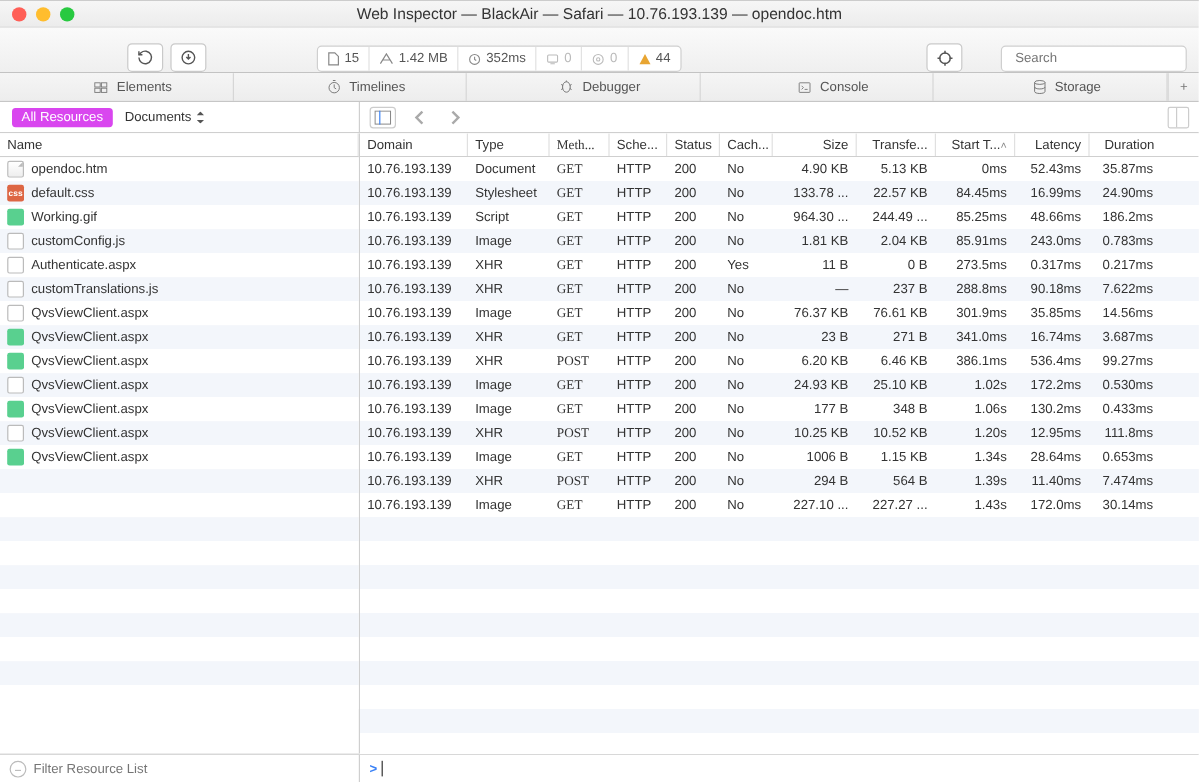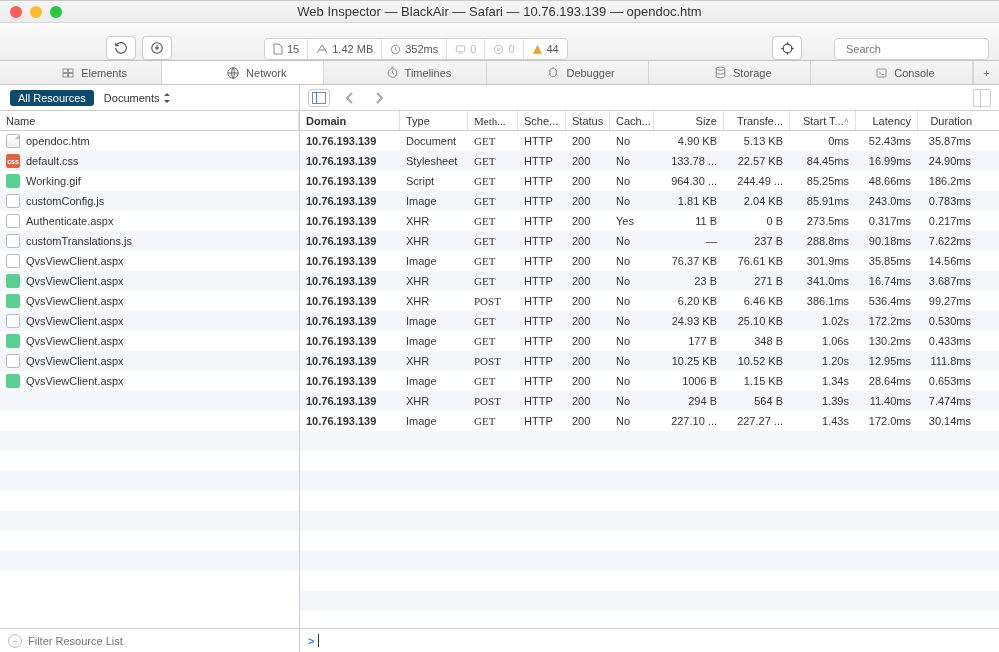--- a/index.html
+++ b/index.html
@@ -29,21 +29,21 @@
 .tabs { height:24px; background:linear-gradient(#f5f5f5,#ededed); border-bottom:1px solid #c6c6c6; display:flex; }
 .tab { flex:1; display:flex; align-items:center; justify-content:center; gap:6px; border-right:1px solid #d6d6d6; color:#555; font-size:11px;padding-left:27px; }
 .tab.active { background:#fff; }
 .tab:last-of-type { border-right:none; }
 .plus { width:26px; display:flex; align-items:center; justify-content:center; color:#777; border-left:1px solid #d6d6d6; }
 .tab svg { flex-shrink:0; }
 
 
 .filterbar { height:26px; border-bottom:1px solid #cfcfcf; display:flex; align-items:stretch; }
 .filt-left { width:300px; border-right:1px solid #cfcfcf; display:flex; align-items:center; padding-left:10px; gap:10px; }
-.chip { background:#0c4a6e; color:#fff; border-radius:3px; padding:2px 8px; font-size:11px; }
+.chip { background:#d946ef; color:#fff; border-radius:3px; padding:2px 8px; font-size:11px; }
 .sel { color:#333; font-size:11px; display:flex; align-items:center; gap:3px; }
 .filt-right { flex:1; display:flex; align-items:center; padding:0 8px; gap:8px; }
 .nvbtn { width:22px; height:18px; display:flex; align-items:center; justify-content:center; color:#888; }
 .nvbtn.first { border:1px solid #ccc; border-radius:3px; }
 .right-icon { margin-left:auto; width:18px; height:18px; border:1px solid #ccc; border-radius:2px; display:flex; }
 .right-icon::after { content:""; width:6px; border-right:1px solid #ccc; }
 
 
 .main { flex:1; display:flex; overflow:hidden; }
 .col-left { width:300px; border-right:1px solid #cfcfcf; display:flex; flex-direction:column; }
@@ -53,21 +53,21 @@
 .hcell.num { justify-content:flex-end; padding-right:6px; padding-left:0; }
 .sort::after { content:" ˄"; color:#888; font-size:9px; }
 
 .rows { flex:1; overflow:auto; }
 .row { height:20px; display:flex; align-items:center; font-size:11px; }
 .row:nth-child(odd){ background:#fff; } .row:nth-child(even){ background:#f3f6fb; }
 .cell { padding-left:6px; border-right:1px solid transparent; height:100%; display:flex; align-items:center; overflow:hidden; white-space:nowrap; text-overflow:ellipsis; }
 .cell.num { justify-content:flex-end; padding-right:6px; padding-left:0; }
 
 
-.c-domain{width:100px;font-weight:bold;} .c-type{width:68px;} .c-method{width:50px;font-family:Liberation Serif, serif;} .c-scheme{width:48px;}
+.c-domain{width:90px;} .c-type{width:68px;} .c-method{width:50px;font-family:Liberation Serif, serif;} .c-scheme{width:48px;}
 .c-status{width:44px;} .c-cached{width:44px;} .c-size{width:70px;} .c-transfer{width:66px;}
 .c-start{width:66px;} .c-latency{width:62px;} .c-duration{width:60px;}
 
 
 .namecell { display:flex; align-items:center; gap:6px; padding-left:6px; height:100%; }
 .ficon { width:14px; height:14px; border-radius:2px; display:flex; align-items:center; justify-content:center; font-size:7px; font-weight:bold; color:#fff; flex-shrink:0; }
 .ficon.doc { background:linear-gradient(#fff,#eee); border:1px solid #bbb; position:relative; }
 .ficon.doc::after{content:""; position:absolute; top:0; right:0; border-width:0 0 4px 4px; border-style:solid; border-color:transparent transparent #bbb transparent;}
 .ficon.css { background:#d64; } .ficon.js { background:#c9a93a; color:#333;} .ficon.img { background:#59d08f;} .ficon.xhr { background:#fff; border:1px solid #bbb;} 
 
@@ -167,54 +167,47 @@
 <div class="tabs">
   <div class="tab">
     <svg width="14" height="12" viewBox="0 0 24 24" fill="none" stroke="#777" stroke-width="1.5">
         <rect x="2" y="4" width="9" height="7"></rect>
         <rect x="13" y="4" width="9" height="7"></rect>
         <rect x="2" y="13" width="9" height="7"></rect>
         <rect x="13" y="13" width="9" height="7"></rect>
       </svg>
     <span>Elements</span>
   </div>
-  <div class="tab active">
-    <svg width="14" height="14" viewBox="0 0 24 24" fill="none" stroke="#555" stroke-width="1.5">
-        <circle cx="12" cy="12" r="9"></circle>
-        <path d="M3 12h18M12 3c3 3 3 15 0 18M12 3c-3 3-3 15 0 18"></path>
-      </svg>
-    <span>Network</span>
-  </div>
   <div class="tab">
     <svg width="13" height="13" viewBox="0 0 24 24" fill="none" stroke="#777" stroke-width="1.5">
         <circle cx="12" cy="13" r="8"></circle>
         <path d="M12 8v5l3 2M10 2h4"></path>
       </svg>
     <span>Timelines</span>
   </div>
   <div class="tab">
     <svg width="14" height="13" viewBox="0 0 24 24" fill="none" stroke="#777" stroke-width="1.5">
         <ellipse cx="12" cy="12" rx="6" ry="8"></ellipse>
         <path d="M4 8l3 2M4 16l3-2M20 8l-3 2M20 16l-3-2M12 4V2"></path>
       </svg>
     <span>Debugger</span>
   </div>
   <div class="tab">
+    <svg width="13" height="12" viewBox="0 0 24 24" fill="none" stroke="#777" stroke-width="1.5">
+        <rect x="3" y="4" width="18" height="16" rx="1"></rect>
+        <path d="M7 9l3 3-3 3M12 15h5"></path>
+      </svg>
+    <span>Console</span>
+  </div>
+  <div class="tab">
     <svg width="13" height="13" viewBox="0 0 24 24" fill="none" stroke="#777" stroke-width="1.5">
         <ellipse cx="12" cy="5" rx="8" ry="3"></ellipse>
         <path d="M4 5v14c0 1.7 3.6 3 8 3s8-1.3 8-3V5M4 12c0 1.7 3.6 3 8 3s8-1.3 8-3"></path>
       </svg>
     <span>Storage</span>
-  </div>
-  <div class="tab">
-    <svg width="13" height="12" viewBox="0 0 24 24" fill="none" stroke="#777" stroke-width="1.5">
-        <rect x="3" y="4" width="18" height="16" rx="1"></rect>
-        <path d="M7 9l3 3-3 3M12 15h5"></path>
-      </svg>
-    <span>Console</span>
   </div>
   <div class="plus">+</div>
 </div>
 
 <div class="filterbar">
   <div class="filt-left">
     <div class="chip">All Resources</div>
     <div class="sel">
       <span>Documents</span>
       <svg width="8" height="10" viewBox="0 0 8 10" fill="#555">

